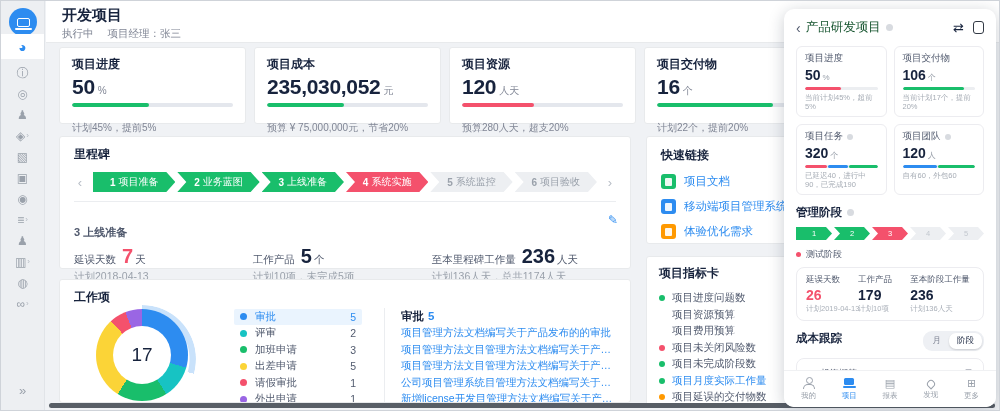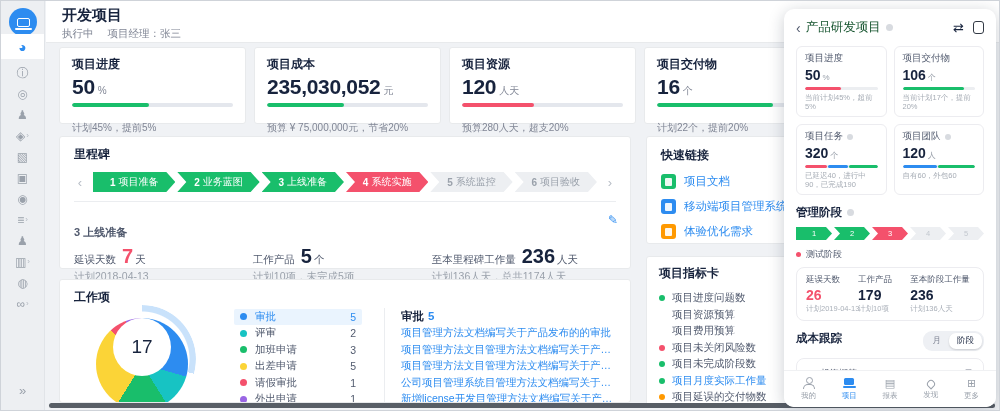--- a/index.html
+++ b/index.html
@@ -68,21 +68,21 @@
   .ind-dot{width:6px;height:6px;border-radius:50%;margin-right:7px;flex:0 0 auto}
   .ind-indent{margin-left:13px}
   .ind-label{white-space:nowrap}
   .ind-link{color:#2d8cf0}
   .ind-val{margin-left:auto;padding-right:26px;color:#515a6e}
 
   
   .work{left:58px;top:278px;width:572px;height:124px;padding:9px 14px;overflow:hidden}
   .work-body{display:flex;align-items:center;margin-top:2px}
   .donut-wrap{position:relative;width:120px;height:100px;margin-left:14px;flex:0 0 auto}
-  .donut{position:absolute;left:8px;top:10px;width:92px;height:92px;border-radius:50%;display:flex;justify-content:center}
+  .donut{position:absolute;left:8px;top:1px;width:92px;height:92px;border-radius:50%;display:flex;align-items:center;justify-content:center}
   .donut-hole{width:58px;height:58px;background:#fff;border-radius:50%;display:flex;align-items:center;justify-content:center;font-size:19px;color:#17233d}
   .donut-arc{position:absolute;left:0;top:-3px;width:108px;height:108px;border-radius:50%;
     -webkit-mask:radial-gradient(closest-side,transparent calc(100% - 7px),#000 calc(100% - 6px));
     mask:radial-gradient(closest-side,transparent calc(100% - 7px),#000 calc(100% - 6px))}
   .legend{width:128px;margin-left:26px;flex:0 0 auto}
   .lg-row{display:flex;align-items:center;height:16.5px;padding:0 6px;font-size:10.5px;color:#515a6e;cursor:pointer}
   .lg-row.active{background:#eaf4fe;border-radius:2px;color:#2d8cf0}
   .lg-dot{width:7px;height:7px;border-radius:50%;margin-right:8px}
   .lg-count{margin-left:auto}
   .vdiv{width:1px;align-self:stretch;background:#ebedf0;margin:0 16px 0 22px}

